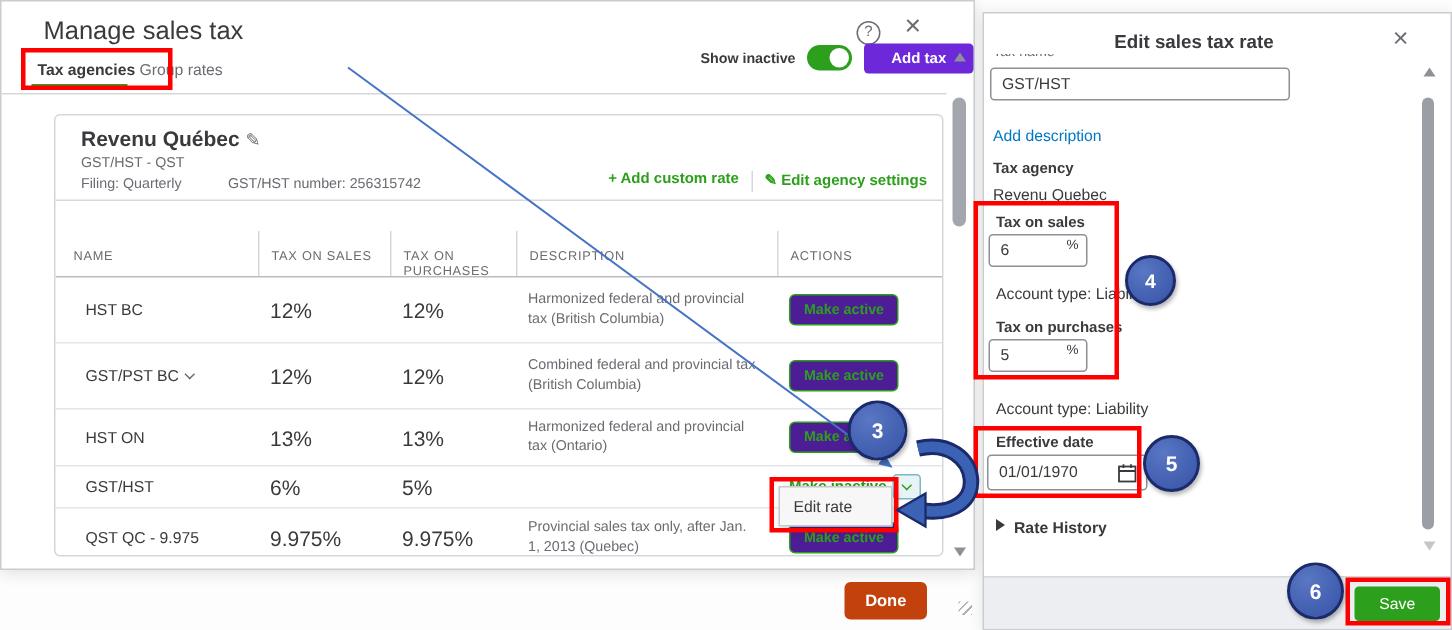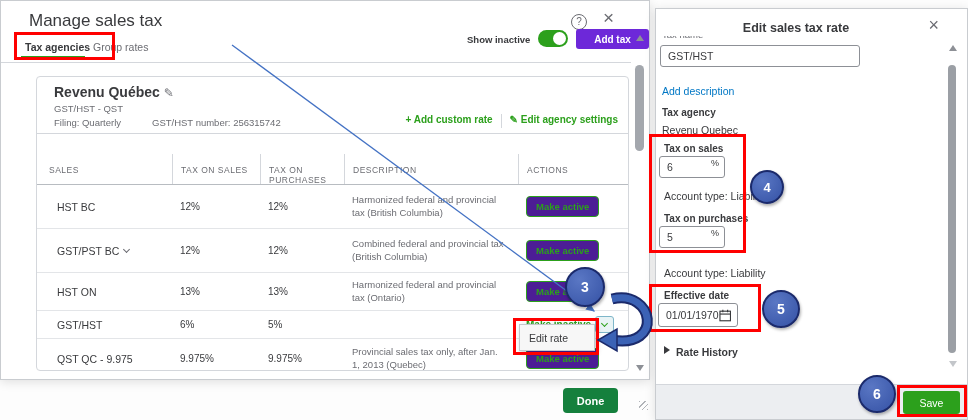--- a/index.html
+++ b/index.html
@@ -46,35 +46,35 @@
 
   
   .thead { position:absolute; left:0; top:77px; width:593px; height:31px; display:flex; border-bottom:1px solid #b8bcc1; }
   .th { font-size:8.5px; color:#6b6c72; letter-spacing:.5px; padding-top:11px; }
   .th + .th { border-left:1px solid #d4d7dc; }
   .c1 { width:135px; padding-left:12px; } .c2 { width:88px; padding-left:8px; }
   .c3 { width:84px; padding-left:8px; } .c4 { width:174px; padding-left:8px; } .c5 { width:112px; padding-left:8px; }
   .tbody { position:absolute; left:0; top:108px; width:593px; }
   .trow { display:flex; align-items:center; border-bottom:1px solid #e3e5e8; }
   .trow .c1 { padding-left:20px; font-size:10.5px; color:#393a3d; display:flex; align-items:center; gap:5px; }
-  .trow .c2, .trow .c3 { font-size:10px; color:#393a3d; }
+  .trow .c2, .trow .c3 { font-size:14px; color:#393a3d; }
   .trow .c4 { font-size:9.5px; color:#6b6c72; line-height:1.35; padding-right:14px; }
   .make-active-btn { border:1px solid #2ca01c; color:#2ca01c; background:#4c1d95; font-size:9.5px; font-weight:bold;
     border-radius:4px; padding:4px 9px; }
   .make-inactive { color:#2ca01c; font-size:10px; font-weight:bold; }
   .chev { display:inline-block; width:5px; height:5px; border-left:1.5px solid #6b6c72; border-bottom:1.5px solid #6b6c72;
     transform:rotate(-45deg); margin-top:-3px; }
   .dd-box { display:inline-flex; align-items:center; justify-content:center; width:19px; height:17px; margin-left:4px;
     background:#e8f3f5; border:1px solid #7eb6c9; border-radius:3px; }
   .dd-box .chev { border-color:#2ca01c; margin-top:-2px; }
 
   .edit-rate-menu { position:absolute; left:518px; top:323px; width:76px; height:27px; background:#f7f7f7;
     border:1px solid #c5c8cc; box-shadow:2px 2px 5px rgba(0,0,0,.25); display:flex; align-items:center;
     padding-left:9px; font-size:10.5px; color:#393a3d; z-index:40; }
-  .done-btn { position:absolute; left:562px; top:387px; width:55px; height:25px; background:#15803d; color:#fff;
+  .done-btn { position:absolute; left:562px; top:387px; width:55px; height:25px; background:#c2410c; color:#fff;
     border:none; border-radius:4px; font-size:11px; font-weight:bold; }
   .resize-corner { position:absolute; left:638px; top:400px; width:9px; height:9px;
     background:repeating-linear-gradient(135deg,#b0b3b8 0 1px,transparent 1px 4px); }
 
   
   .edit-panel { position:absolute; left:655px; top:8px; width:313px; height:412px; background:#fff;
     border:1px solid #c9ccd0; box-shadow:0 2px 10px rgba(0,0,0,.12); }
   .ep-title { position:absolute; left:0; top:12px; width:280px; text-align:center; font-size:12.5px; font-weight:bold; }
   .ep-close { position:absolute; right:28px; top:6px; font-size:18px; color:#6b6c72; cursor:pointer; }
   .clip-label { position:absolute; left:6px; top:27px; height:4px; overflow:hidden; }
@@ -88,21 +88,21 @@
   .lbl-agency { left:6px; top:98px; } .txt-agency { left:6px; top:115px; }
   .lbl-sales { left:8px; top:134px; }
   .pct-wrap { position:absolute; width:66px; height:22px; }
   .pw1 { left:3px; top:147px; } .pw2 { left:3px; top:217px; }
   .pct-wrap input { width:66px; height:22px; }
   .pct-sign { position:absolute; right:6px; top:2px; font-size:9px; color:#393a3d; }
   .txt-acct1 { left:8px; top:181px; }
   .lbl-purch { left:8px; top:204px; }
   .txt-acct2 { left:8px; top:258px; }
   .lbl-eff { left:8px; top:281px; }
-  .date-wrap { position:absolute; left:2px; top:294px; width:80px; height:24px; border:1px solid #8d9096;
+  .date-wrap { position:absolute; left:2px; top:294px; width:107px; height:24px; border:1px solid #8d9096;
     border-radius:3px; display:flex; align-items:center; }
   .date-wrap .date-val { font-size:10.5px; padding-left:7px; flex:1; }
   .rate-history { position:absolute; left:8px; top:337px; font-size:10.5px; font-weight:bold; color:#393a3d;
     display:flex; align-items:flex-start; gap:6px; }
   .tri-right { width:0; height:0; border-top:4px solid transparent; border-bottom:4px solid transparent; border-left:6px solid #393a3d; }
   .ep-footer { position:absolute; left:0; top:375px; width:311px; height:35px; background:#eceef1; border-top:1px solid #d4d7dc; }
   .save-btn { position:absolute; left:247px; top:382px; width:57px; height:23px; background:#2ca01c; color:#fff;
     border:none; border-radius:3px; font-size:10.5px; font-weight:normal; }
   .ep-scroll-up { position:absolute; left:293px; top:36px; }
   .ep-scroll-thumb { position:absolute; left:292px; top:56px; width:8px; height:288px; background:#9b9fa5; border-radius:4px; }
@@ -157,21 +157,21 @@
     <div class="agency-filing">Filing: Quarterly</div>
     <div class="agency-number">GST/HST number: 256315742</div>
     <div class="agency-links">
       <span class="green-link">+ Add custom rate</span>
       <span class="v-sep"></span>
       <span class="green-link">✎ Edit agency settings</span>
     </div>
     <div class="card-divider"></div>
 
     <div class="thead">
-      <div class="th c1">SALES</div>
+      <div class="th c1">NAME</div>
       <div class="th c2">TAX ON SALES</div>
       <div class="th c3">TAX ON PURCHASES</div>
       <div class="th c4">DESCRIPTION</div>
       <div class="th c5">ACTIONS</div>
     </div>
 
     <div class="tbody">
       <div class="trow" style="height:44px">
         <div class="c1">
             <span>HST BC</span>

